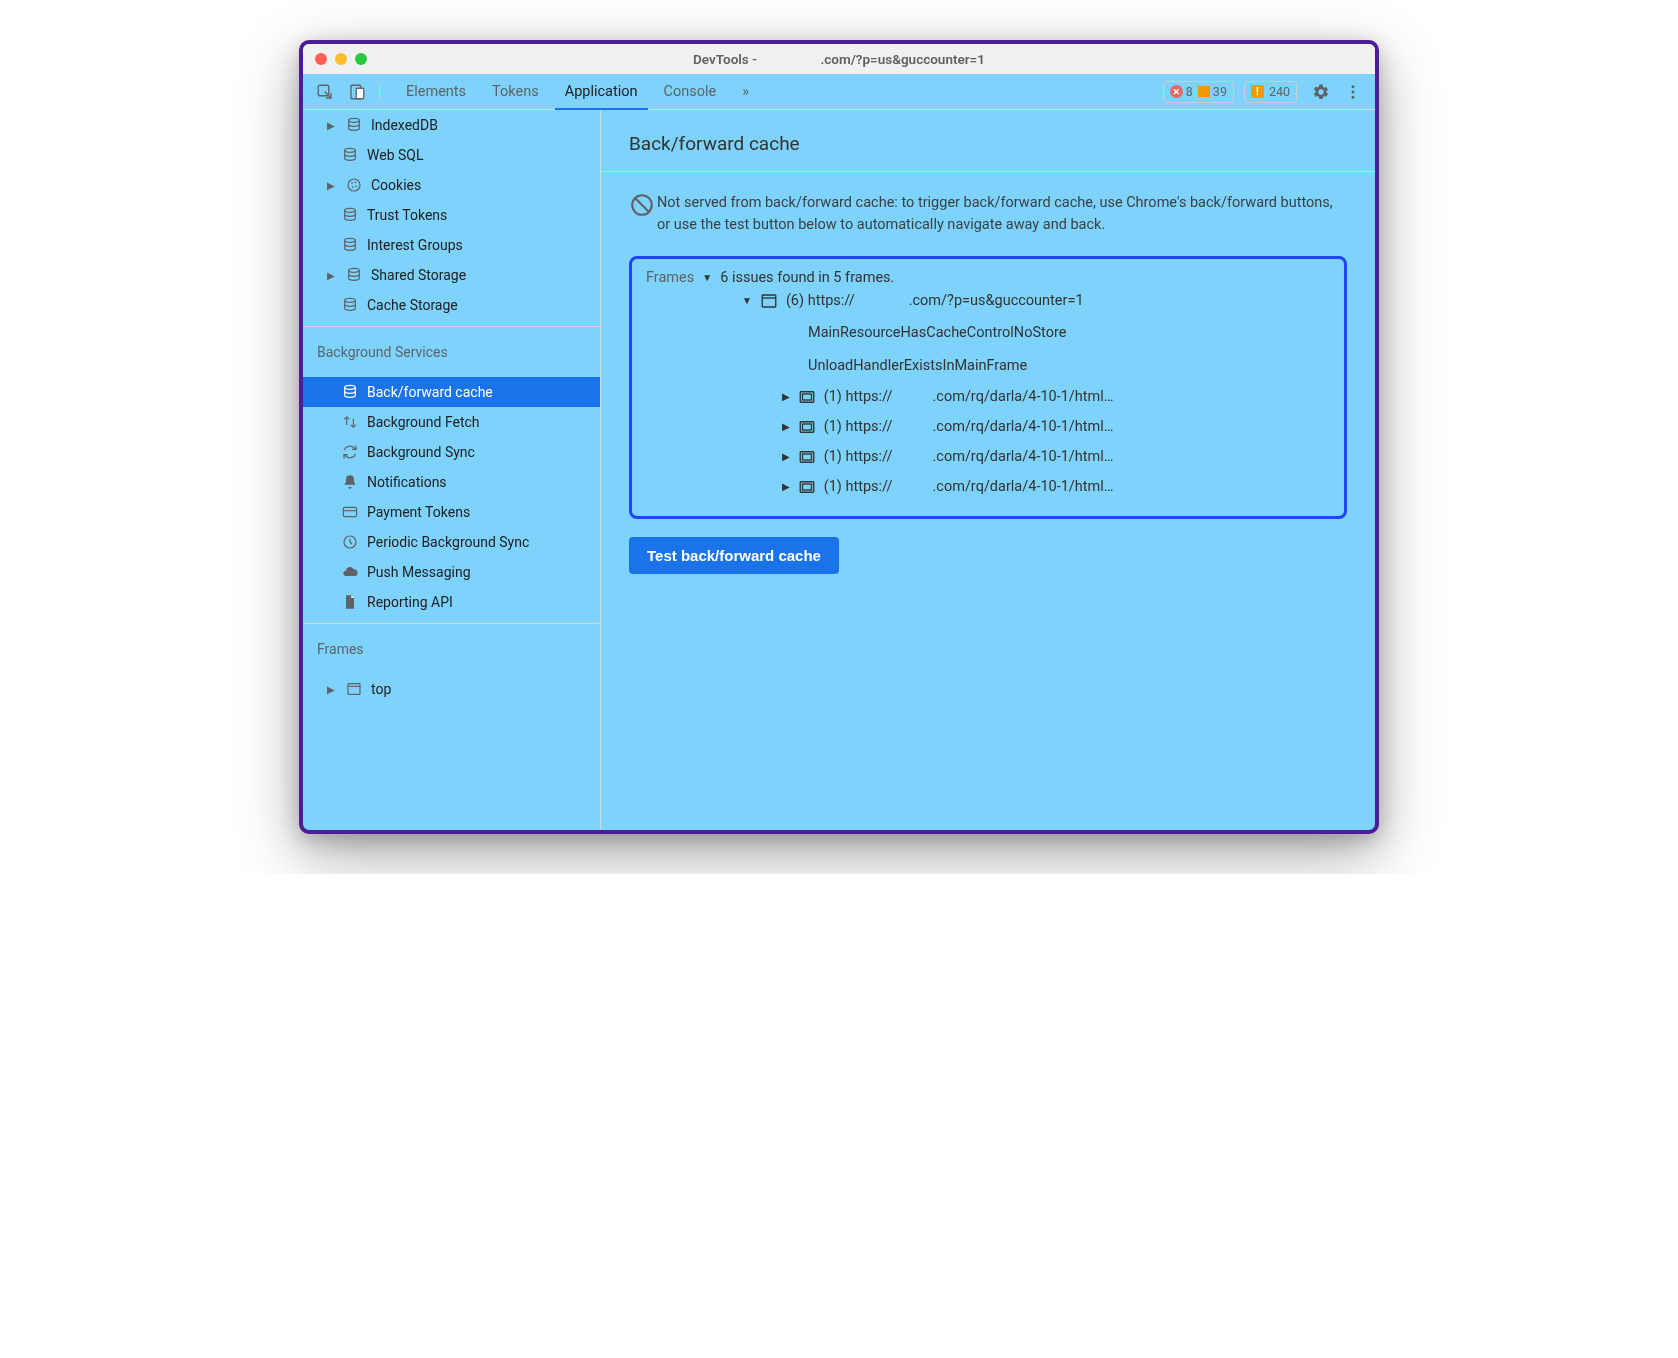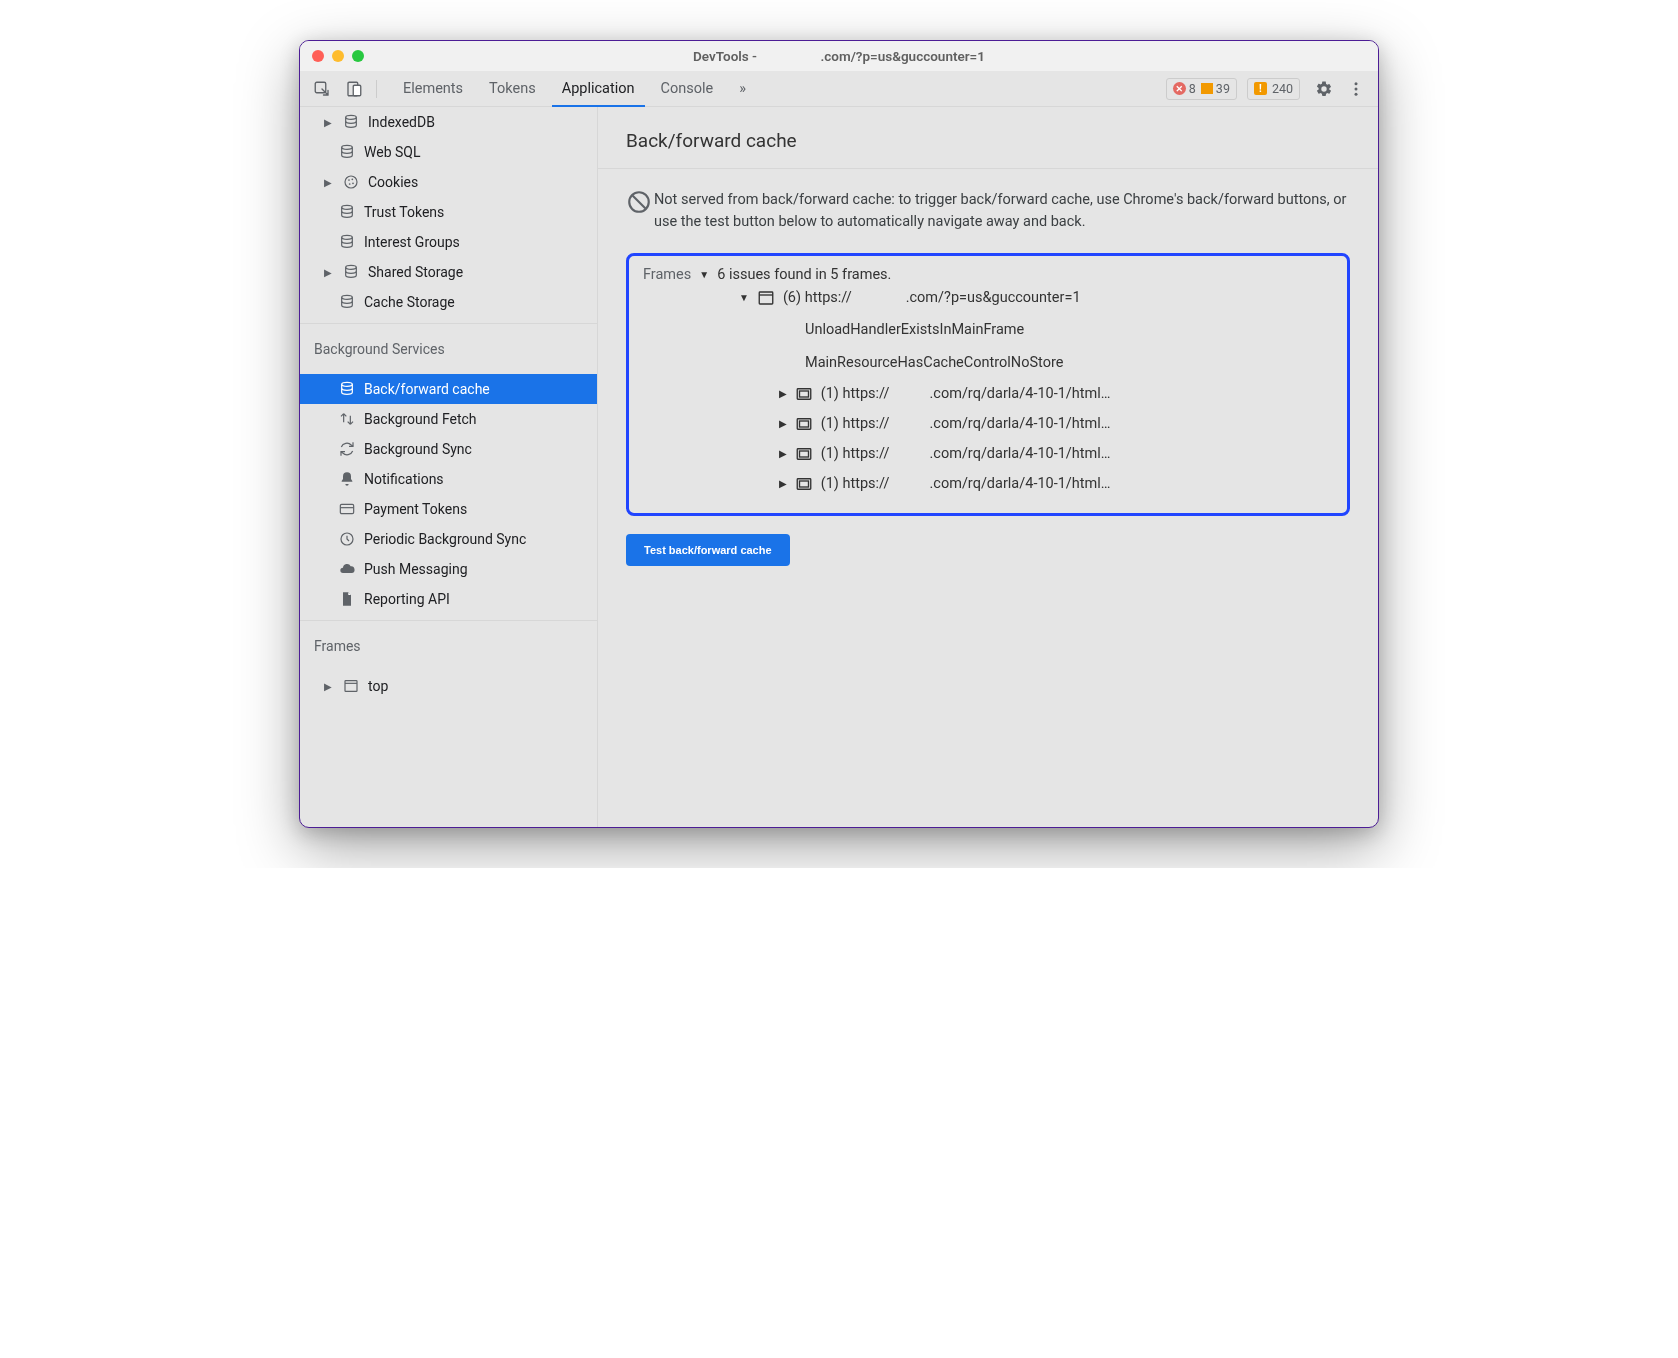--- a/index.html
+++ b/index.html
@@ -10,22 +10,22 @@
     display: flex;
     justify-content: center;
     align-items: flex-start;
     padding: 40px;
   }
   .window {
     width: 1080px;
     border-radius: 10px;
     box-shadow: 0 20px 60px rgba(0,0,0,0.35), 0 5px 20px rgba(0,0,0,0.2);
     overflow: hidden;
-    background: #e5e5e5;
-    border: 1px solid #4c1d95;
+    background: #7dd3fc;
+    border: 4px solid #4c1d95;
   }
   
   .titlebar {
     height: 30px;
     background: #f1f1f1;
     display: flex;
     align-items: center;
     position: relative;
     font-size: 13.5px;
     font-weight: 600;
@@ -111,21 +111,21 @@
     white-space:nowrap; overflow:hidden; text-overflow:ellipsis;
   }
   .frame-row.top { padding-left:96px;}
   .frame-row.reason { padding-left:162px; padding-top:8px; padding-bottom:8px;}
   .frame-row.sub { padding-left:136px;}
   .frame-txt .gap { display:inline-block; width:54px;}
   .frame-txt.ellips { overflow:hidden; text-overflow:ellipsis;}
   .test-btn {
     margin-top:18px;
     background:#1a73e8; color:#fff; border:none;
-    font-size:11px; font-weight:600;
+    font-size:15px; font-weight:600;
     padding:10px 18px; border-radius:4px; cursor:pointer;
   }
   
   svg { display:block; }
 </style>
 </head>
 <body>
 
 <div class="window">
 
@@ -386,22 +386,22 @@
                 <svg width="18" height="18" viewBox="0 0 24 24" fill="none" stroke="#333" stroke-width="1.8">
                   <rect x="3" y="4" width="18" height="16" rx="1"></rect>
                   <line x1="3" y1="8" x2="21" y2="8"></line>
                 </svg>
               </span>
             <span class="frame-txt">
               <span>(6)</span>
               <span>https://</span><span class="gap"></span><span>.com/?p=us&amp;guccounter=1</span>
             </span>
           </div>
+          <div class="frame-row reason">MainResourceHasCacheControlNoStore</div>
           <div class="frame-row reason">UnloadHandlerExistsInMainFrame</div>
-          <div class="frame-row reason">MainResourceHasCacheControlNoStore</div>
 
           <div class="frame-row sub">
             <span class="tri">▶</span>
             <span>
                 <svg width="18" height="18" viewBox="0 0 24 24" fill="none" stroke="#333" stroke-width="1.8">
                   <rect x="3" y="5" width="18" height="14" rx="1"></rect>
                   <rect x="6" y="8" width="12" height="8"></rect>
                 </svg>
               </span>
             <span class="frame-txt ellips">

